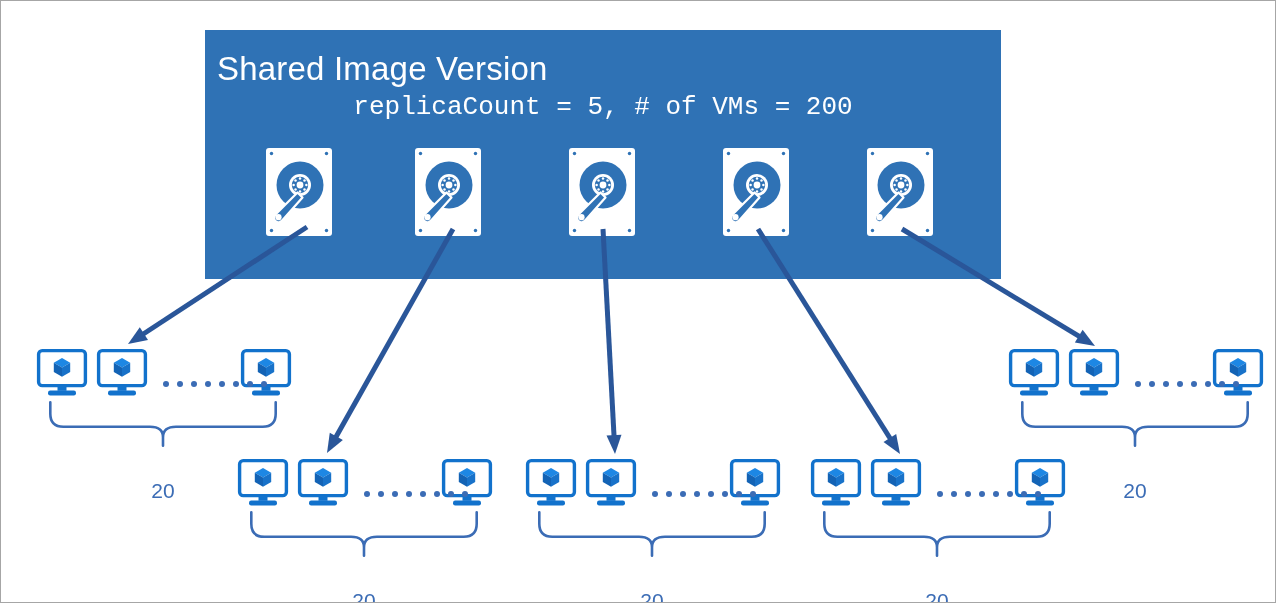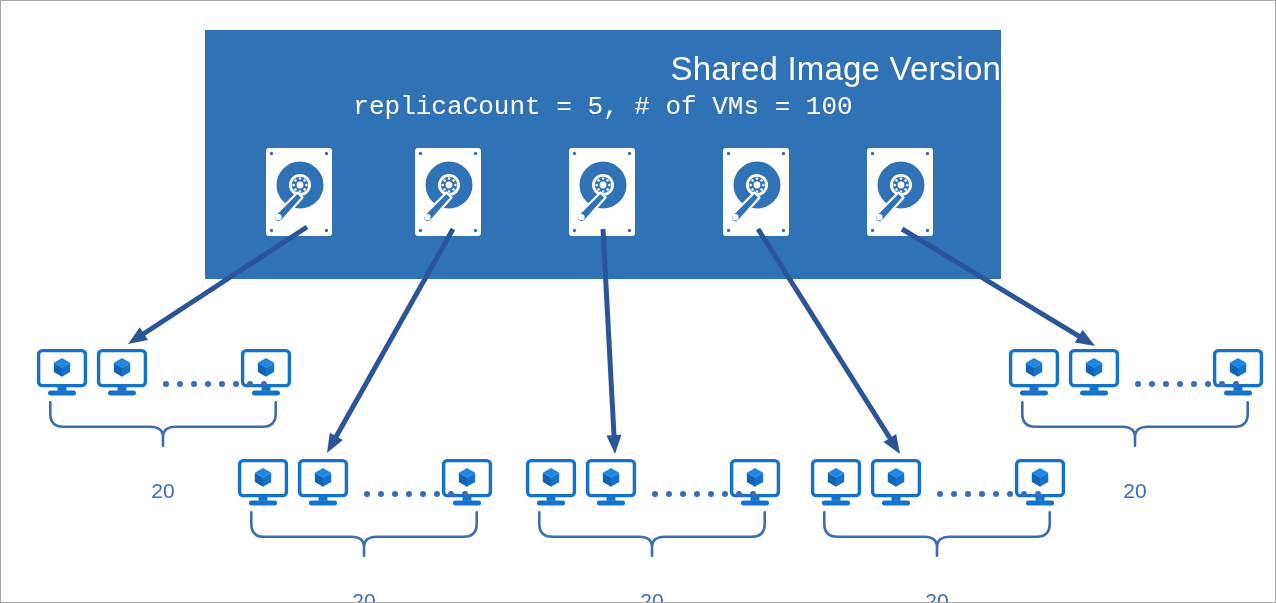--- a/index.html
+++ b/index.html
@@ -1,37 +1,37 @@
 <!DOCTYPE html>
 <html><head>
 <meta charset="utf-8">
 <style>
   html,body{margin:0;padding:0;background:#fff;}
   body{width:1276px;height:603px;font-family:"Liberation Sans",sans-serif;}
   #canvas{position:relative;width:1274px;height:601px;border:1px solid #a6a6a6;background:#ffffff;overflow:hidden;}
   #header-box{position:absolute;left:204px;top:29px;width:796px;height:249px;background:#2f72b5;}
-  #header-title{position:absolute;left:0;top:20px;width:100%;text-align:right;color:#ffffff;font-size:33px;font-weight:400;letter-spacing:.2px;font-family:"Liberation Sans",sans-serif;}
+  #header-title{position:absolute;left:12px;top:20px;width:100%;text-align:left;color:#ffffff;font-size:33px;font-weight:400;letter-spacing:.2px;font-family:"Liberation Sans",sans-serif;}
   #header-sub{position:absolute;left:0;top:62px;width:100%;text-align:center;color:#ffffff;font-size:26px;font-family:"Liberation Mono",monospace;letter-spacing:0px;}
   .disk{position:absolute;width:66px;height:88px;}
   .vm{position:absolute;width:50px;height:48px;}
   .dots{position:absolute;display:flex;align-items:center;gap:8px;height:10px;}
   .dot{width:6px;height:6px;border-radius:50%;background:#3b78c4;}
   .brace{position:absolute;}
   .cnt{position:absolute;color:#3b6cb5;font-size:21px;font-family:"Liberation Sans",sans-serif;text-align:center;width:60px;margin-top:20px;}
   svg{display:block;overflow:visible;}
   #arrows{position:absolute;left:0;top:0;width:1274px;height:601px;pointer-events:none;}
 </style>
 </head>
 <body>
 
 <div id="canvas">
 
   <div id="header-box" style="left: 204px; top: 29px; width: 796px; height: 249px; background: rgb(47, 114, 181);">
     <div id="header-title">Shared Image Version</div>
-    <div id="header-sub">replicaCount = 5, # of VMs = 100</div>
+    <div id="header-sub">replicaCount = 5, # of VMs = 200</div>
   </div>
 
   <div id="layer">
       <div class="disk" style="left: 265px; top: 147px;">
         <svg viewBox="0 0 66 88" width="66" height="88">
     <rect x="0" y="0" width="66" height="88" rx="3" ry="3" fill="#ffffff"></rect>
     <circle cx="5.5" cy="5.5" r="1.7" fill="#2f72b5"></circle>
     <circle cx="60.5" cy="5.5" r="1.7" fill="#2f72b5"></circle>
     <circle cx="5.5" cy="82.5" r="1.7" fill="#2f72b5"></circle>
     <circle cx="60.5" cy="82.5" r="1.7" fill="#2f72b5"></circle>

